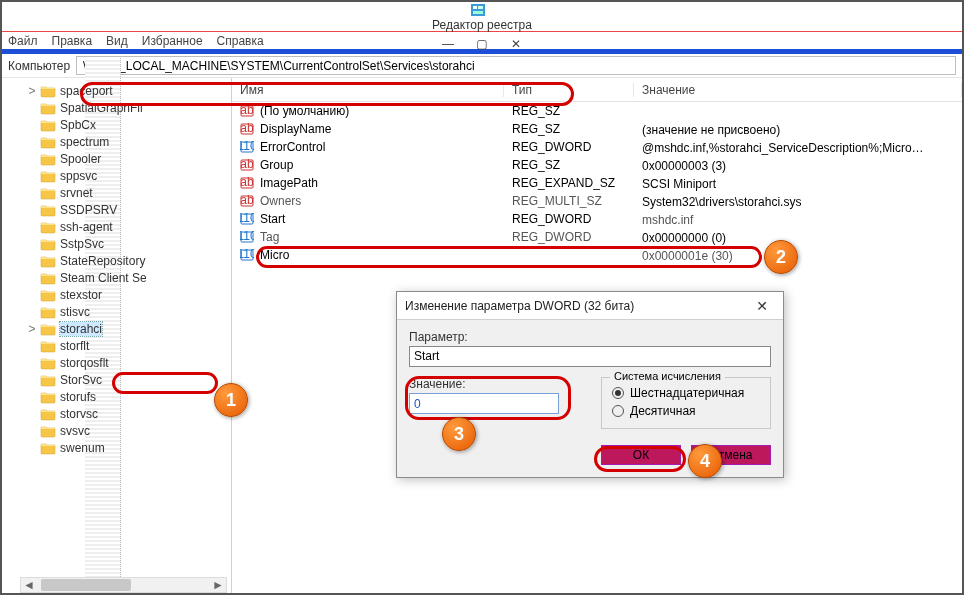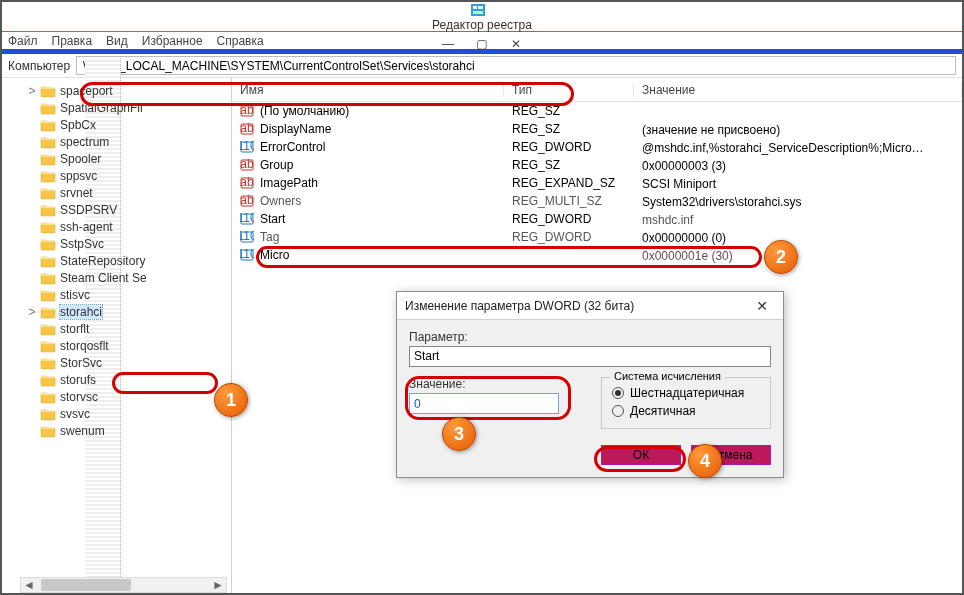--- a/index.html
+++ b/index.html
@@ -233,20 +233,30 @@
           <span class="lbl">Steam Client Se</span>
         </div>
         <div class="tree-row">
           <span class="expander"></span>
           <span class="folder-ic">
             <svg viewBox="0 0 16 14" width="16" height="14">
               <path class="folder-svg" d="M1 3h5l1 1h8v8a1 1 0 0 1-1 1H2a1 1 0 0 1-1-1z"></path>
               <path fill="#ffe08a" d="M1 3h5l1 1h8v1H1z"></path>
             </svg>
           </span>
+          <span class="lbl">stexstor</span>
+        </div>
+        <div class="tree-row">
+          <span class="expander"></span>
+          <span class="folder-ic">
+            <svg viewBox="0 0 16 14" width="16" height="14">
+              <path class="folder-svg" d="M1 3h5l1 1h8v8a1 1 0 0 1-1 1H2a1 1 0 0 1-1-1z"></path>
+              <path fill="#ffe08a" d="M1 3h5l1 1h8v1H1z"></path>
+            </svg>
+          </span>
           <span class="lbl">stisvc</span>
         </div>
         <div class="tree-row selected">
           <span class="expander">&gt;</span>
           <span class="folder-ic">
             <svg viewBox="0 0 16 14" width="16" height="14">
               <path class="folder-svg" d="M1 3h5l1 1h8v8a1 1 0 0 1-1 1H2a1 1 0 0 1-1-1z"></path>
               <path fill="#ffe08a" d="M1 3h5l1 1h8v1H1z"></path>
             </svg>
           </span>

